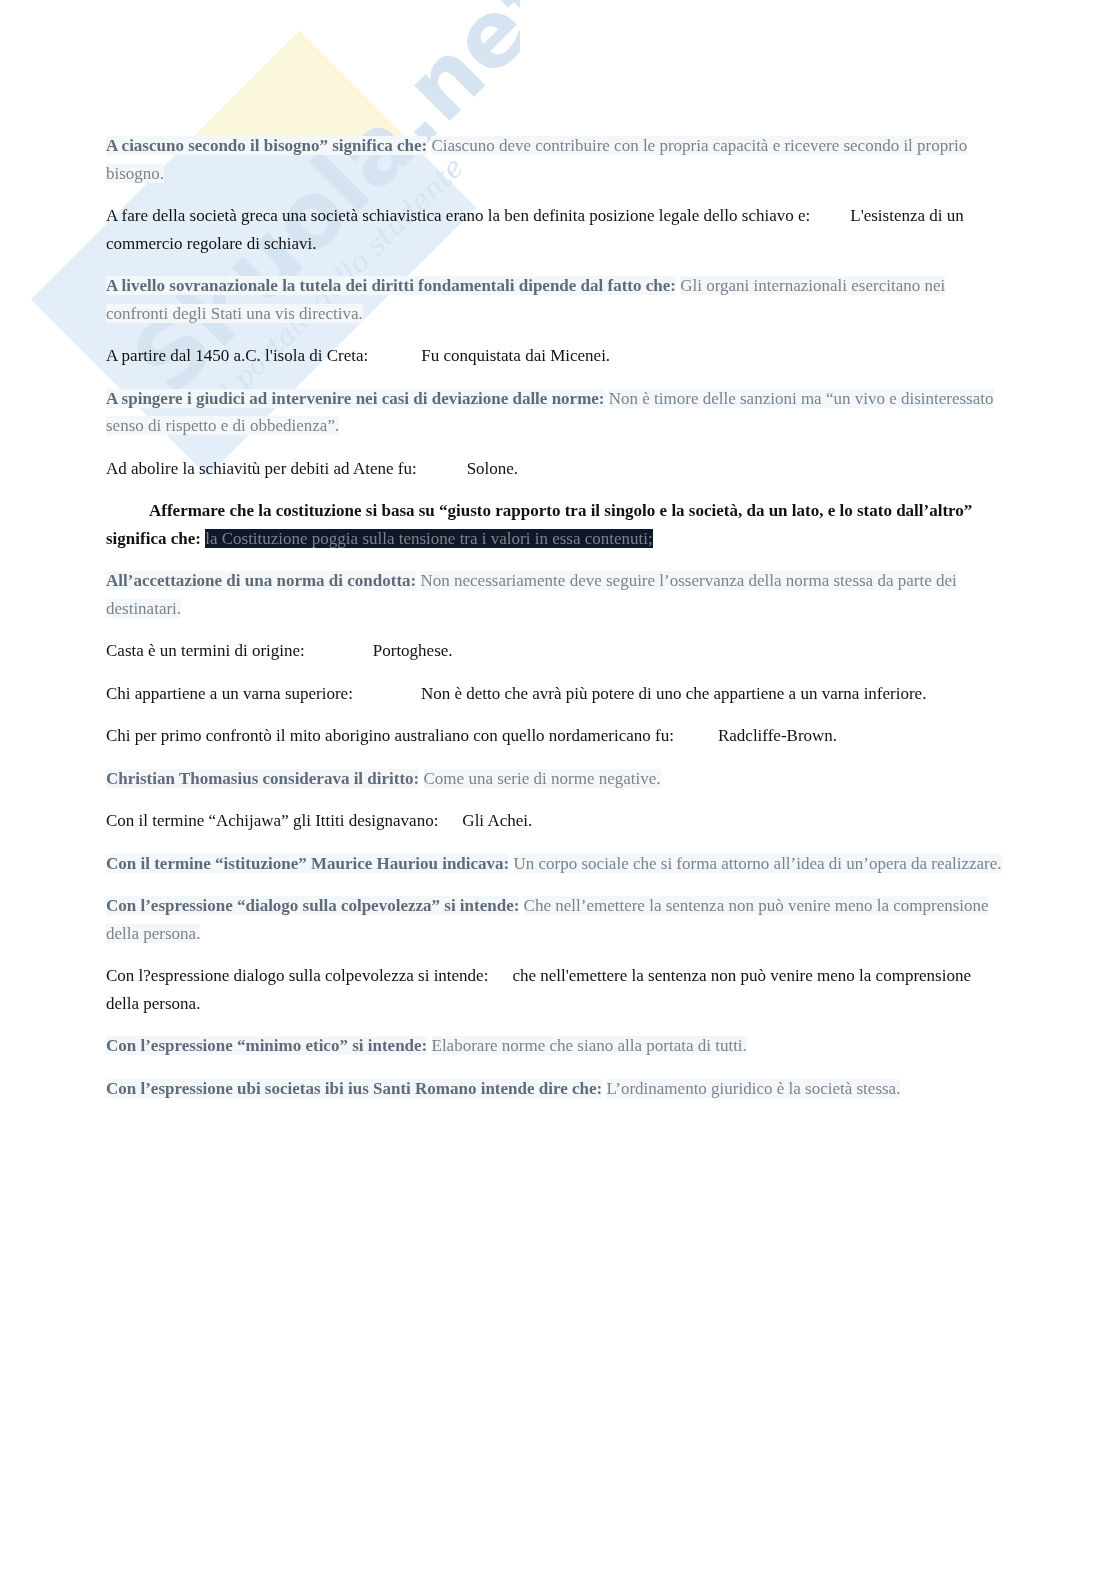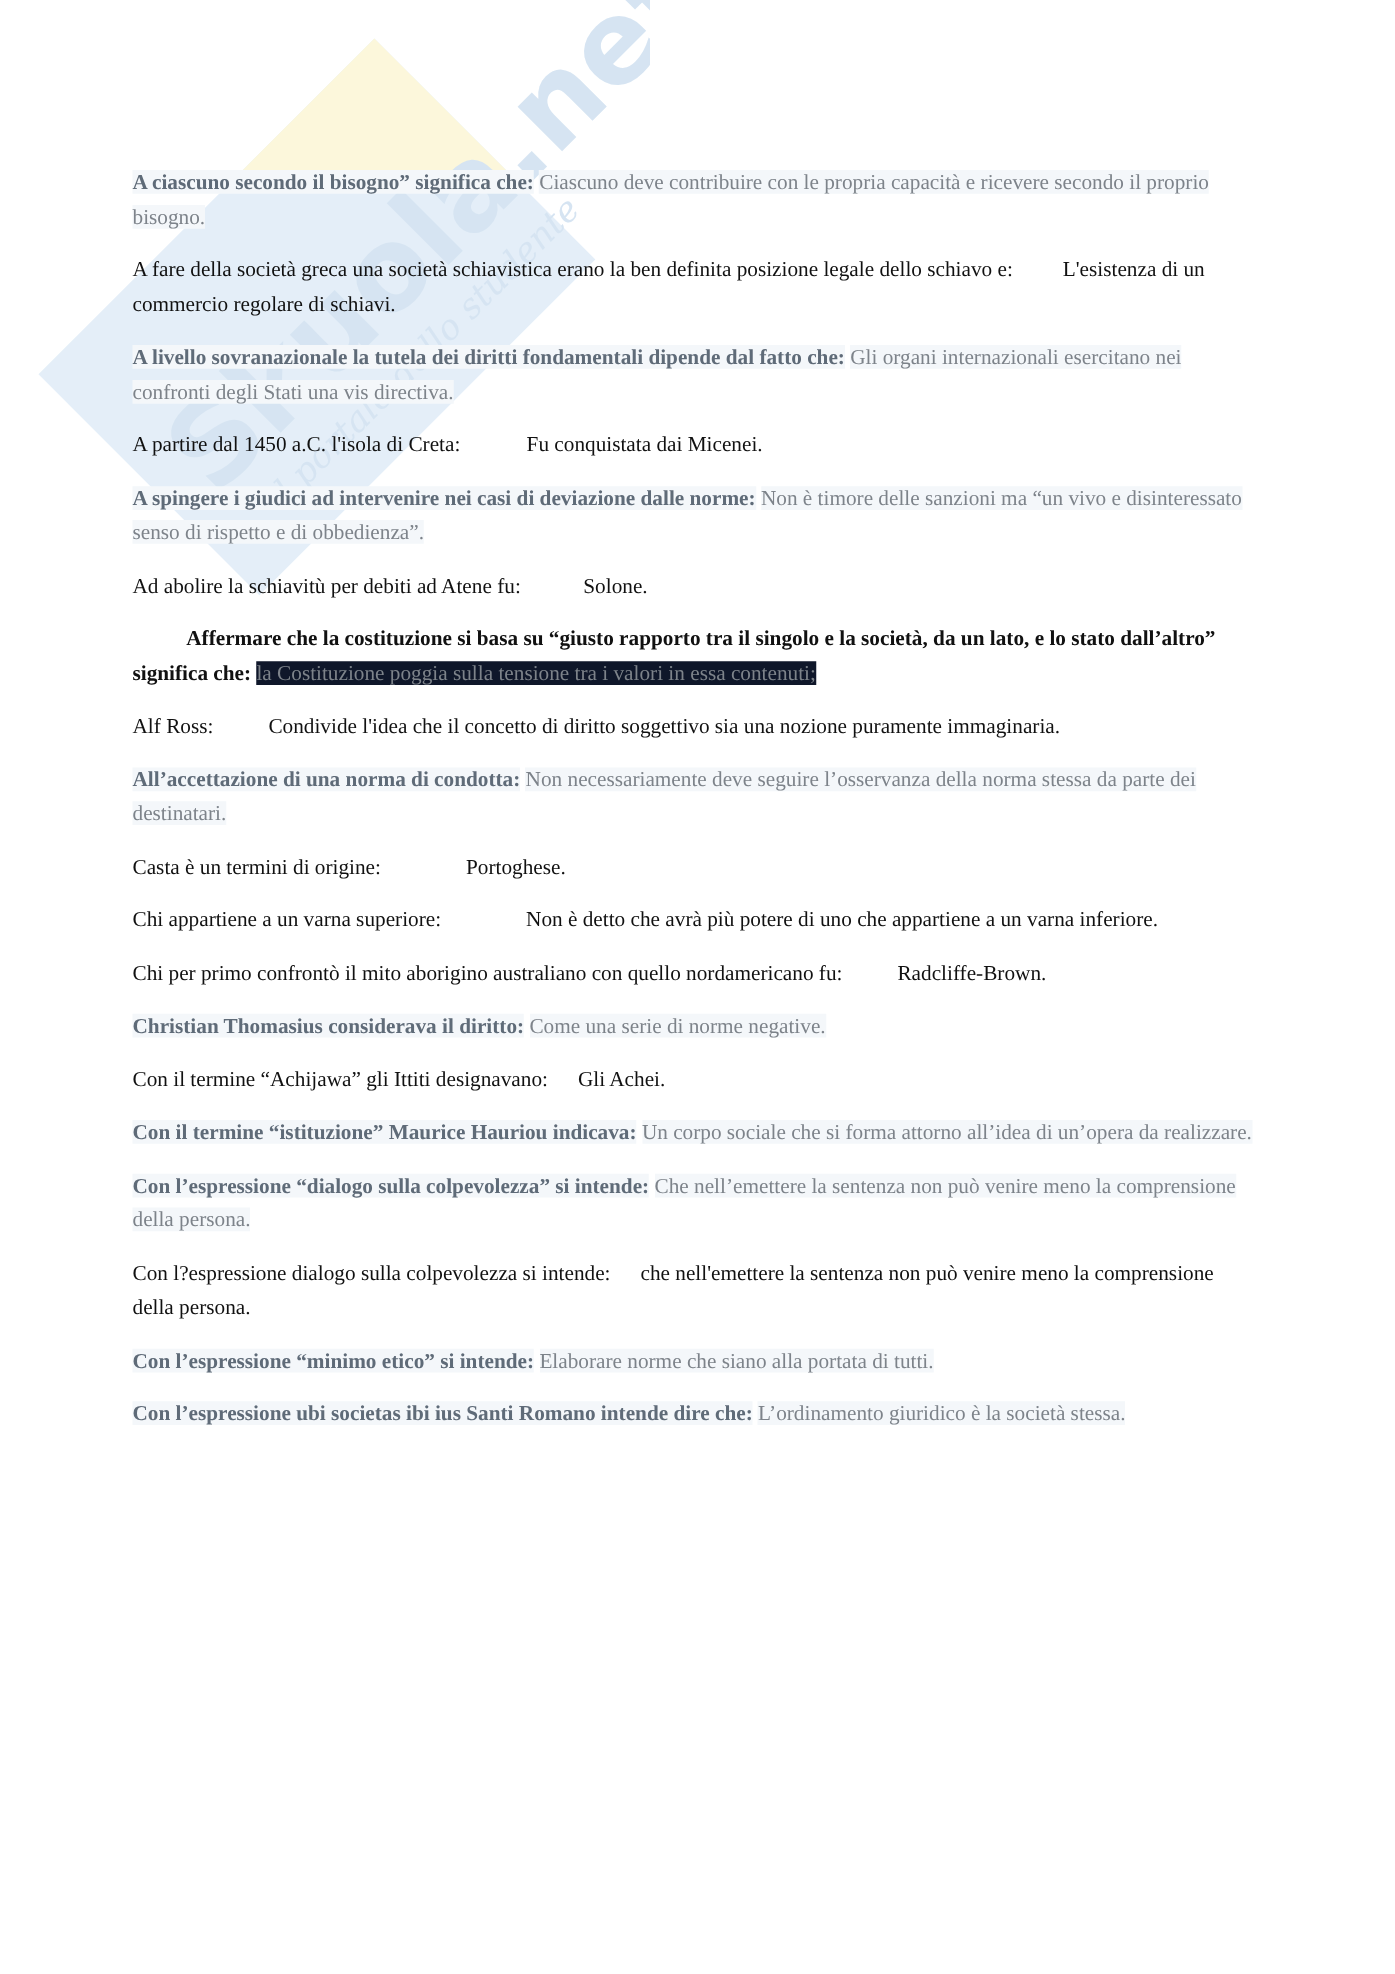--- a/index.html
+++ b/index.html
@@ -79,21 +79,20 @@
 
   <p class="entry plain"><span class="q">A partire dal 1450 a.C. l'isola di Creta:</span><span class="tab" style="width:53px"></span><span class="a">Fu conquistata dai Micenei.</span></p>
 
   <p class="entry highlight"><span class="q">A spingere i giudici ad intervenire nei casi di deviazione dalle norme:</span> <span class="a">Non è timore delle sanzioni ma “un vivo e disinteressato senso di rispetto e di obbedienza”.</span></p>
 
   <p class="entry plain"><span class="q">Ad abolire la schiavitù per debiti ad Atene fu:</span><span class="tab" style="width:50px"></span><span class="a">Solone.</span></p>
 
 
   <p class="entry bold-black highlight-answer"><span class="q" style="font-weight:bold;color:#111111;margin-left:43px;">Affermare che la costituzione si basa su “giusto rapporto tra il singolo e la società, da un lato, e lo stato dall’altro” significa che:</span> <span class="a" style="color:#7d838a;background:#0f172a;text-align:center;">la Costituzione poggia sulla tensione tra i valori in essa contenuti;</span></p>
 
-  <p class="entry plain"><span class="q">Alf Ross:</span><span class="tab" style="width:44px"></span><span class="a">Condivide l'idea che il concetto di diritto soggettivo sia una nozione puramente immaginaria.</span></p>
 
   <p class="entry highlight"><span class="q">All’accettazione di una norma di condotta:</span> <span class="a">Non necessariamente deve seguire l’osservanza della norma stessa da parte dei destinatari.</span></p>
 
 
   <p class="entry plain"><span class="q">Casta è un termini di origine:</span><span class="tab" style="width:68px"></span><span class="a">Portoghese.</span></p>
 
   <p class="entry plain"><span class="q">Chi appartiene a un varna superiore:</span><span class="tab" style="width:68px"></span><span class="a">Non è detto che avrà più potere di uno che appartiene a un varna inferiore.</span></p>
 
   <p class="entry plain"><span class="q">Chi per primo confrontò il mito aborigino australiano con quello nordamericano fu:</span><span class="tab" style="width:44px"></span><span class="a">Radcliffe-Brown.</span></p>
 

